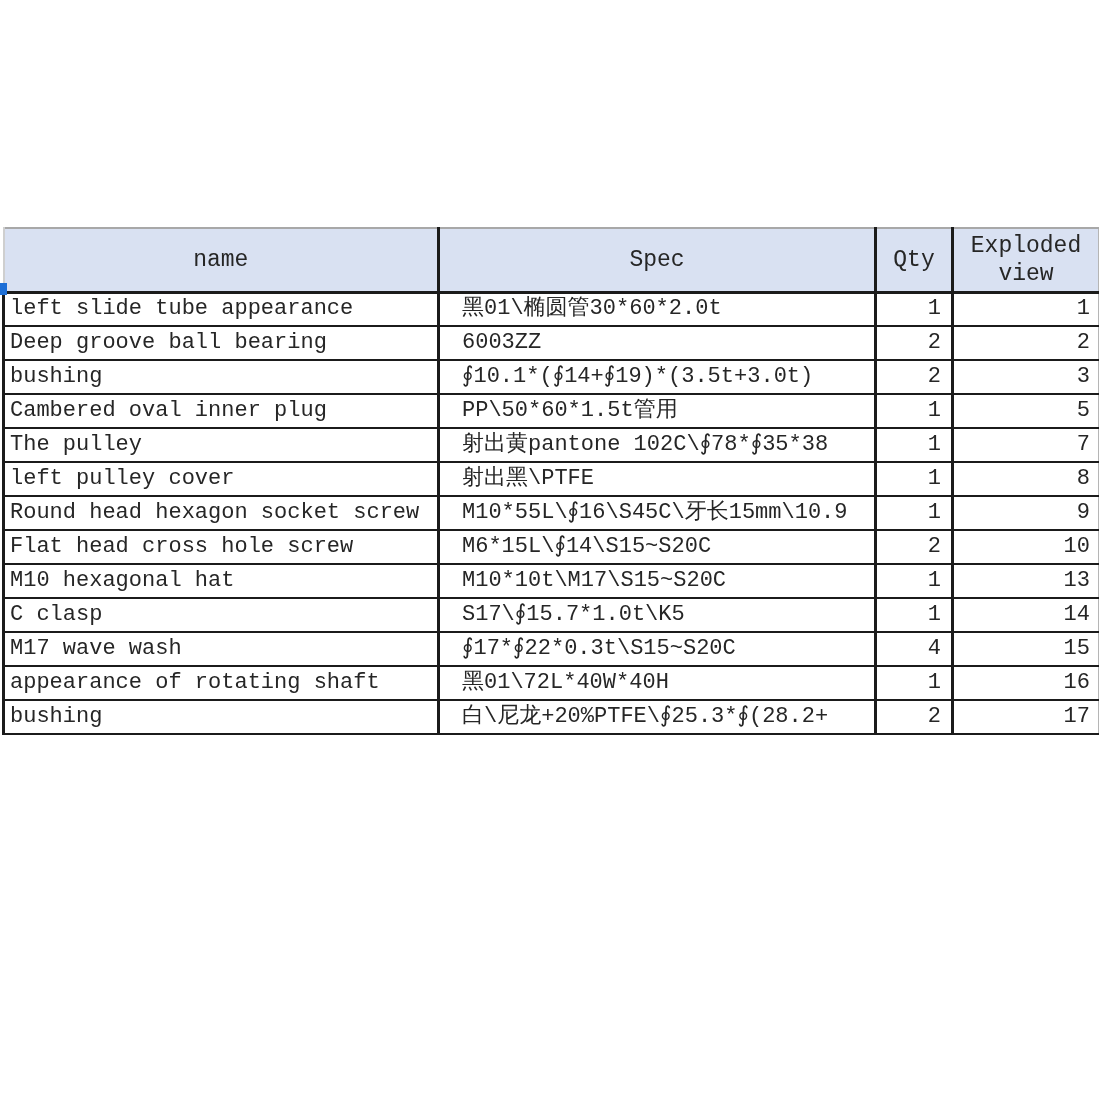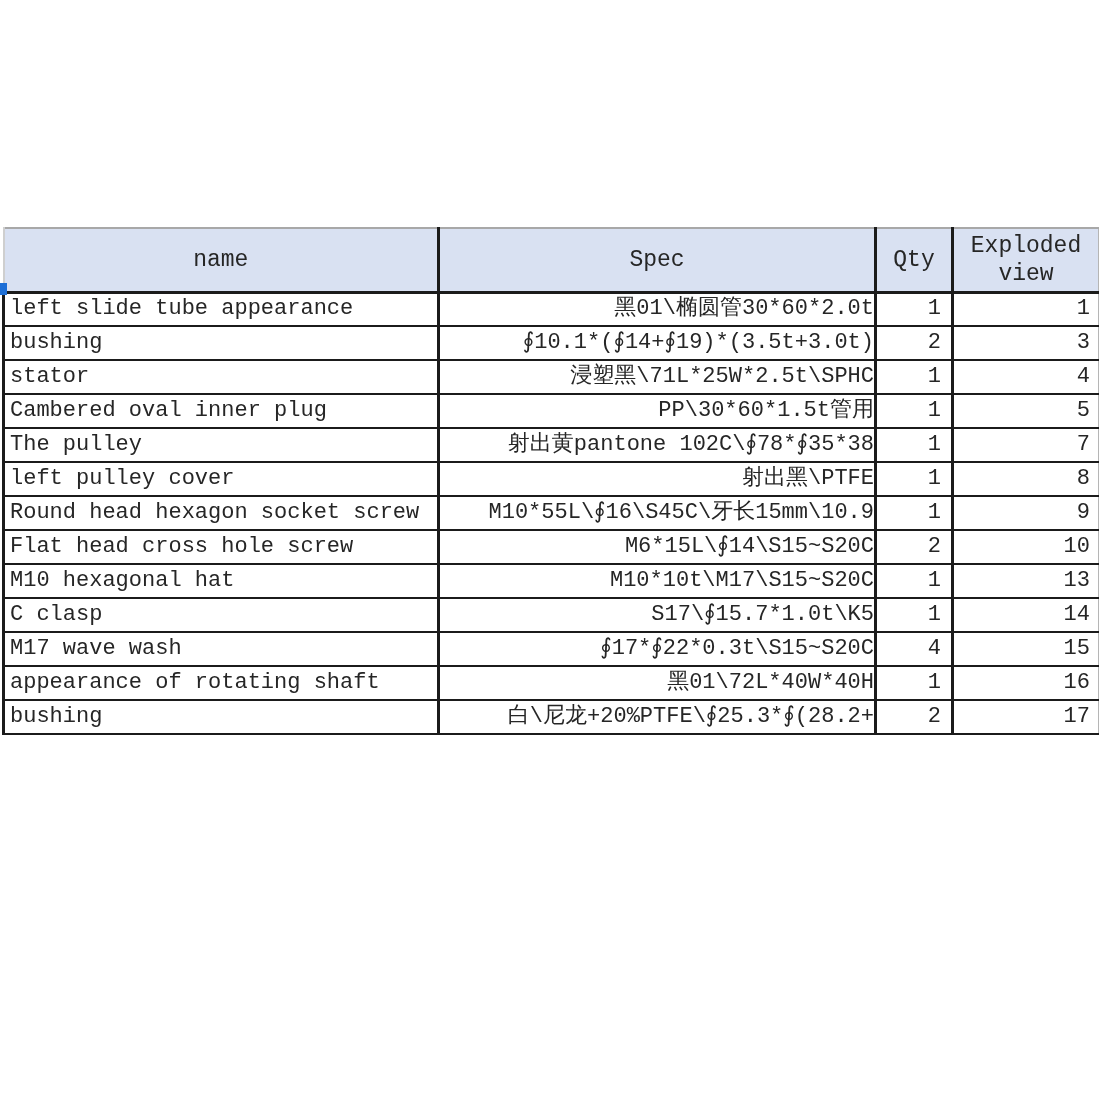--- a/index.html
+++ b/index.html
@@ -37,21 +37,21 @@
   td{
     height:34px;font-size:22px;line-height:30px;vertical-align:middle;
     border-left:3px solid var(--border-dark);
     border-bottom:2px solid var(--border-dark);
     white-space:nowrap;overflow:hidden;padding:0;
     background:#ffffff;
   }
   td:first-child{border-left:3px solid var(--border-dark);}
   td:last-child{border-right:1px solid var(--border-light);}
   td.td-name{padding-left:5px;text-align:left;margin-left:14px;}
-  td.td-spec{padding-left:6px;text-align:right;}
+  td.td-spec{padding-left:22px;text-align:left;}
   td.td-qty{padding-right:10px;text-align:right;}
   td.td-view{padding-right:8px;text-align:right;}
   .view-head{display:inline-block;max-width:132px;white-space:normal;word-break:normal;}
   .handle{
     position:absolute;left:0;top:283px;width:7px;height:12px;
     background:var(--handle);z-index:5;
   }
 </style>
 </head>
 <body>
@@ -73,38 +73,38 @@
       </tr>
     </thead>
     <tbody id="tbody">
   <tr>
     <td class="td-name">left slide tube appearance</td>
     <td class="td-spec">黑01\椭圆管30*60*2.0t</td>
     <td class="td-qty">1</td>
     <td class="td-view">1</td>
   </tr>
 
+  <tr>
+    <td class="td-name">Deep groove ball bearing</td>
+    <td class="td-spec">6003ZZ</td>
+    <td class="td-qty">2</td>
+    <td class="td-view">2</td>
+  </tr>
 
   <tr>
     <td class="td-name">bushing</td>
     <td class="td-spec">∮10.1*(∮14+∮19)*(3.5t+3.0t)</td>
     <td class="td-qty">2</td>
     <td class="td-view">3</td>
   </tr>
 
-  <tr>
-    <td class="td-name">stator</td>
-    <td class="td-spec">浸塑黑\71L*25W*2.5t\SPHC</td>
-    <td class="td-qty">1</td>
-    <td class="td-view">4</td>
-  </tr>
 
   <tr>
     <td class="td-name">Cambered oval inner plug</td>
-    <td class="td-spec">PP\30*60*1.5t管用</td>
+    <td class="td-spec">PP\50*60*1.5t管用</td>
     <td class="td-qty">1</td>
     <td class="td-view">5</td>
   </tr>
 
 
   <tr>
     <td class="td-name">The pulley</td>
     <td class="td-spec">射出黄pantone 102C\∮78*∮35*38</td>
     <td class="td-qty">1</td>
     <td class="td-view">7</td>

